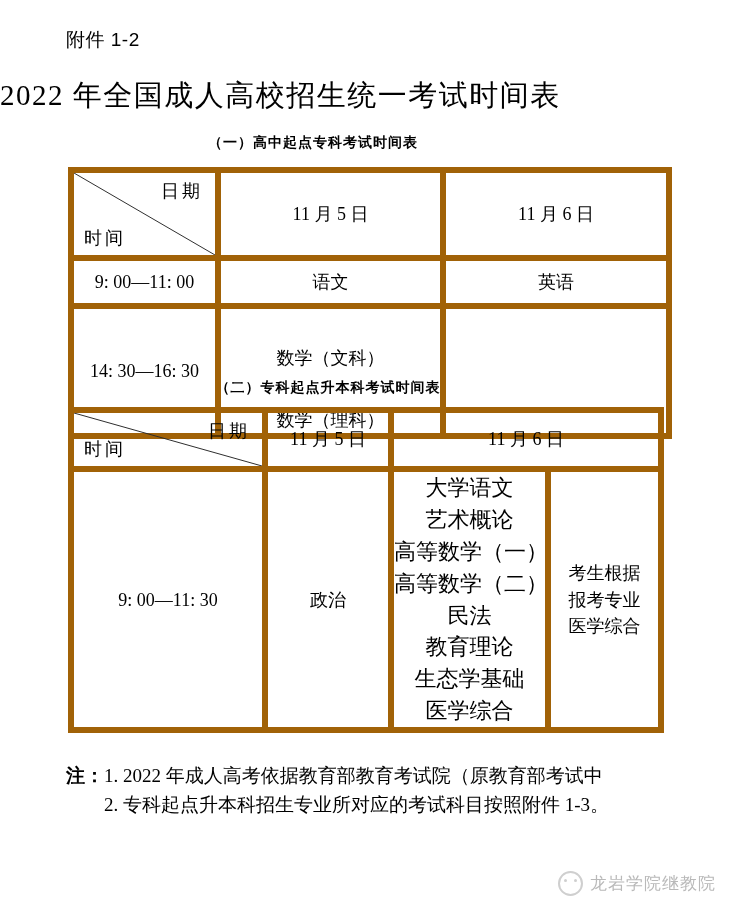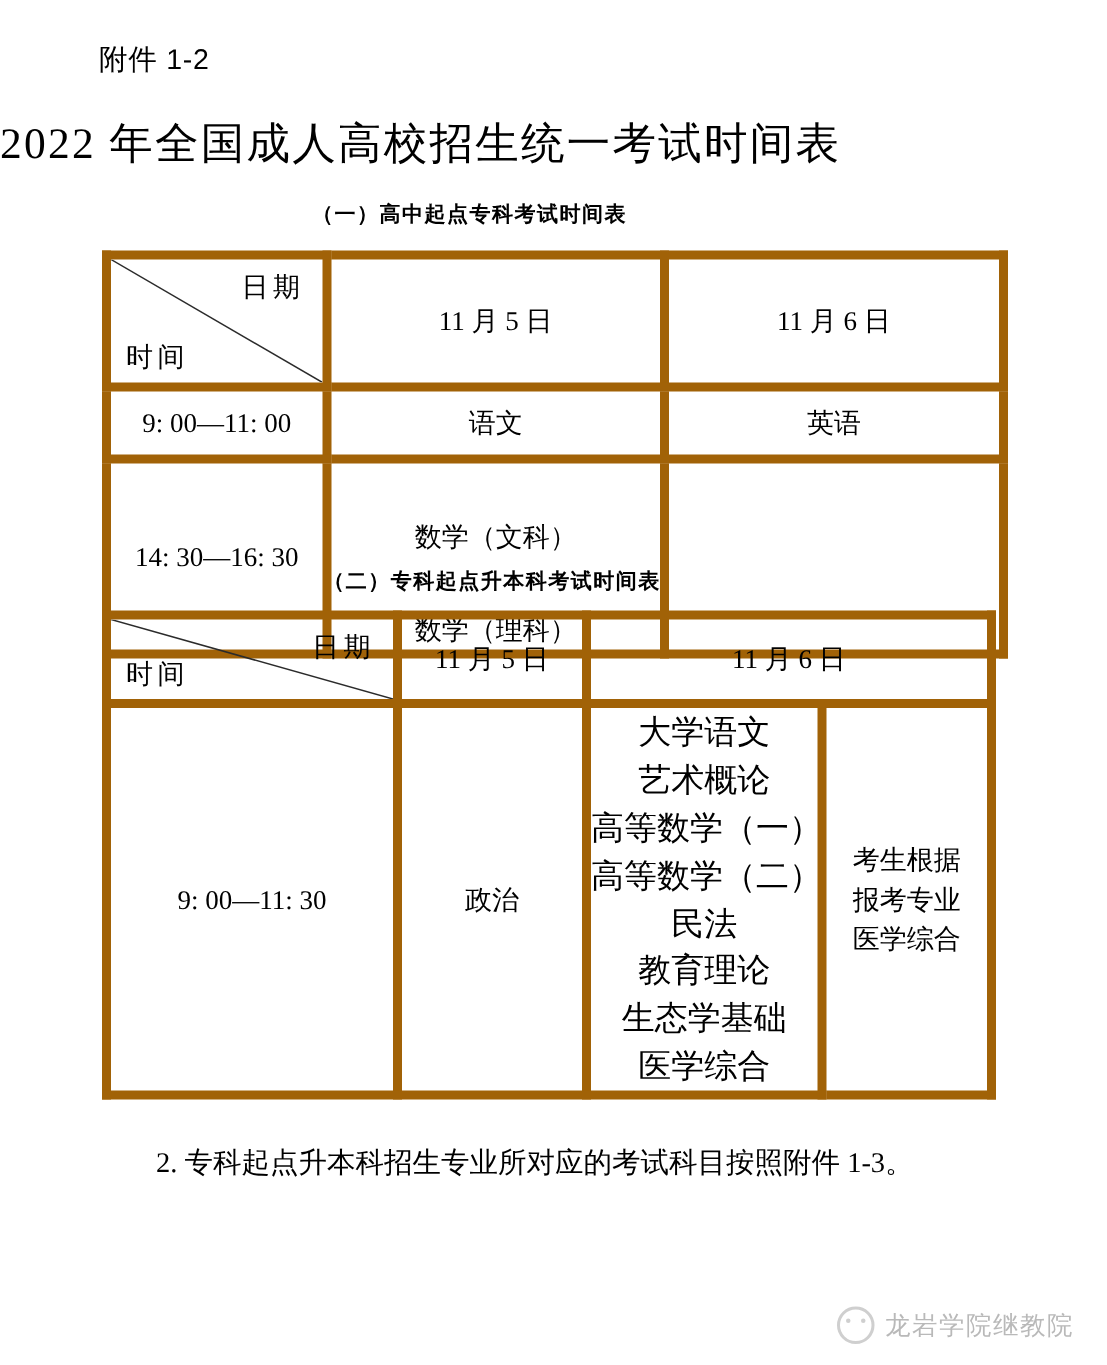--- a/index.html
+++ b/index.html
@@ -268,19 +268,20 @@
         <div class="note-line">考生根据</div>
         <div class="note-line">报考专业</div>
         <div class="note-line">医学综合</div>
       </td>
     </tr>
 
   </tbody>
 </table>
 
 <div class="notes">
+  <span class="note-row"><span class="note-prefix">注：</span><span>1. 2022 年成人高考依据教育部教育考试院（原教育部考试中</span></span>
   <span class="note-row indent-1">2. 专科起点升本科招生专业所对应的考试科目按照附件 1-3。</span>
 </div>
 
 <div class="watermark">
   <span class="wm-logo"></span>
   <span>龙岩学院继教院</span>
 </div>
 
 </body></html>

